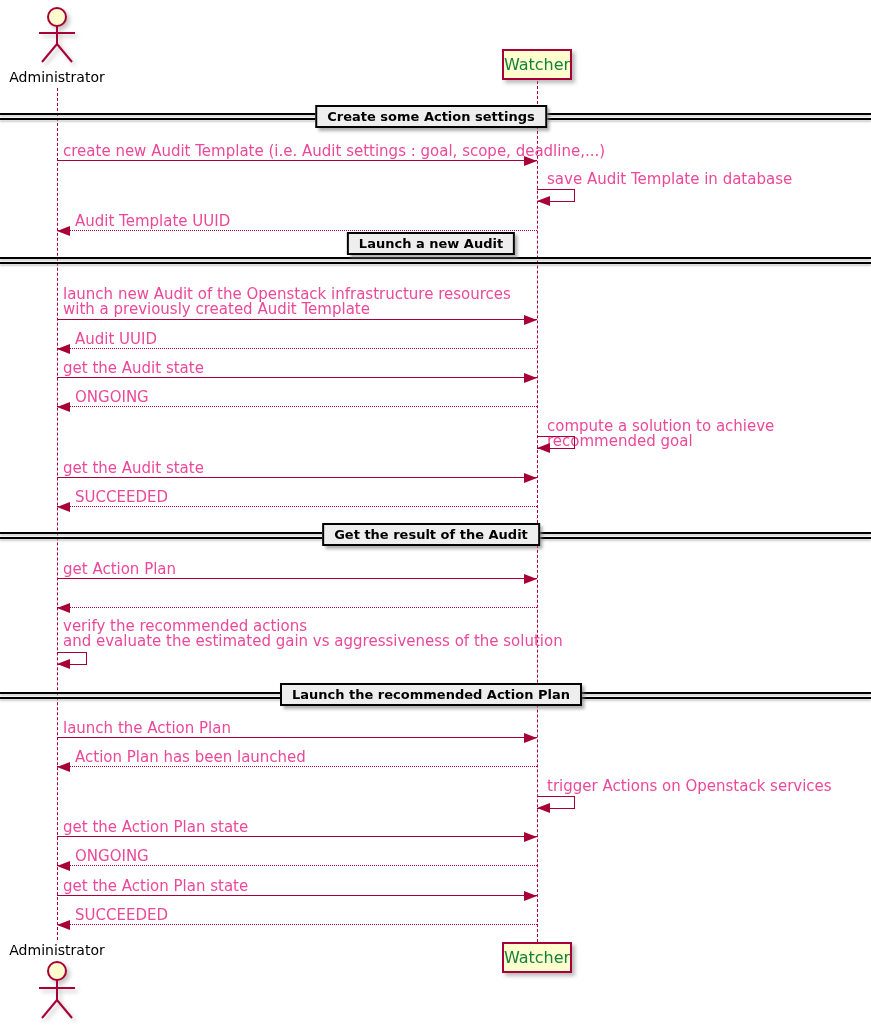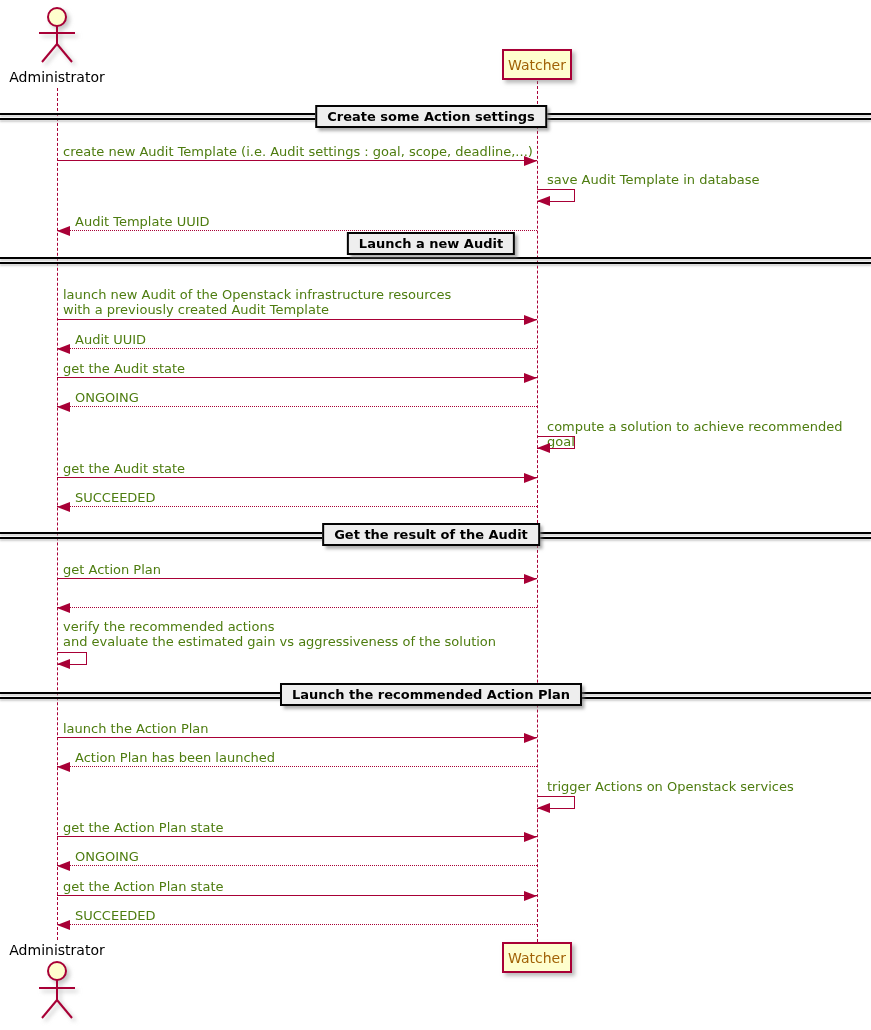--- a/index.html
+++ b/index.html
@@ -1,31 +1,31 @@
 <!DOCTYPE html>
 <html><head>
 <meta charset="utf-8">
 <style>
   :root { --accent:#A80036; --pfill:#FEFECE; --dfill:#EEEEEE; }
   * { margin:0; padding:0; box-sizing:border-box; }
   body { background:#fff; font-family:"DejaVu Sans","Liberation Sans",sans-serif; }
   .canvas { position:relative; width:871px; height:1030px; background:#fff; overflow:hidden; }
   .lifeline { position:absolute; width:0; border-left:1px dashed var(--accent); }
   .participant { position:absolute; background:var(--pfill); border:2px solid var(--accent);
-    display:flex; align-items:center; justify-content:center; font-size:14px; color:#a16207;
+    display:flex; align-items:center; justify-content:center; font-size:16px; color:#15803d;
     box-shadow:3px 3px 4px rgba(130,130,130,0.55); }
   .actor-figure { position:absolute; filter:drop-shadow(3px 3px 2px rgba(160,160,160,0.6)); }
   .actor-label { position:absolute; font-size:14px; color:#000; transform:translateX(-50%); white-space:nowrap; }
   .divider-line { position:absolute; left:0; width:871px; height:2px; background:#000;
     box-shadow:0 2px 2px rgba(170,170,170,0.6); }
   .divider-box { position:absolute; transform:translateX(-50%); background:var(--dfill);
     border:2px solid #040404; padding:2px 10px; font-size:13px; font-weight:bold; color:#000;
     white-space:nowrap; box-shadow:3px 3px 3px rgba(120,120,120,0.6); height:23px;
     display:flex; align-items:center; }
-  .msg-label { position:absolute; font-size:13px; line-height:15px; color:#4d7c0f; white-space:pre-line; }
+  .msg-label { position:absolute; font-size:15px; line-height:15px; color:#ec4899; white-space:pre-line; }
   .line { position:absolute; height:0; border-top:1px solid var(--accent); }
   .line.dotted { border-top:1px dotted var(--accent); }
   .head-r { position:absolute; width:0; height:0; border-left:13px solid var(--accent);
     border-top:5px solid transparent; border-bottom:5px solid transparent; }
   .head-l { position:absolute; width:0; height:0; border-right:13px solid var(--accent);
     border-top:5px solid transparent; border-bottom:5px solid transparent; }
   .loop { position:absolute; border:1px solid var(--accent); border-left:none; height:13px; }
 </style>
 </head>
 <body>

